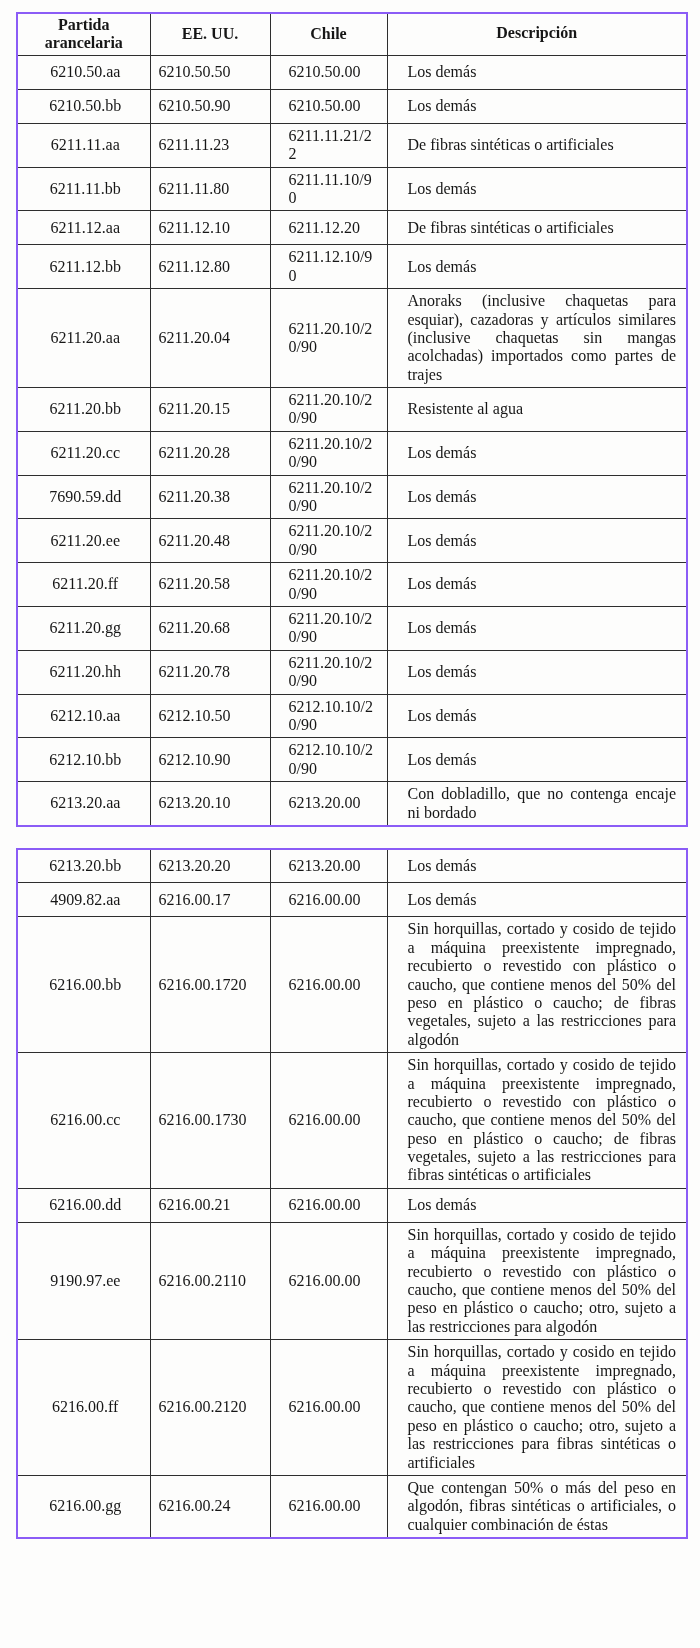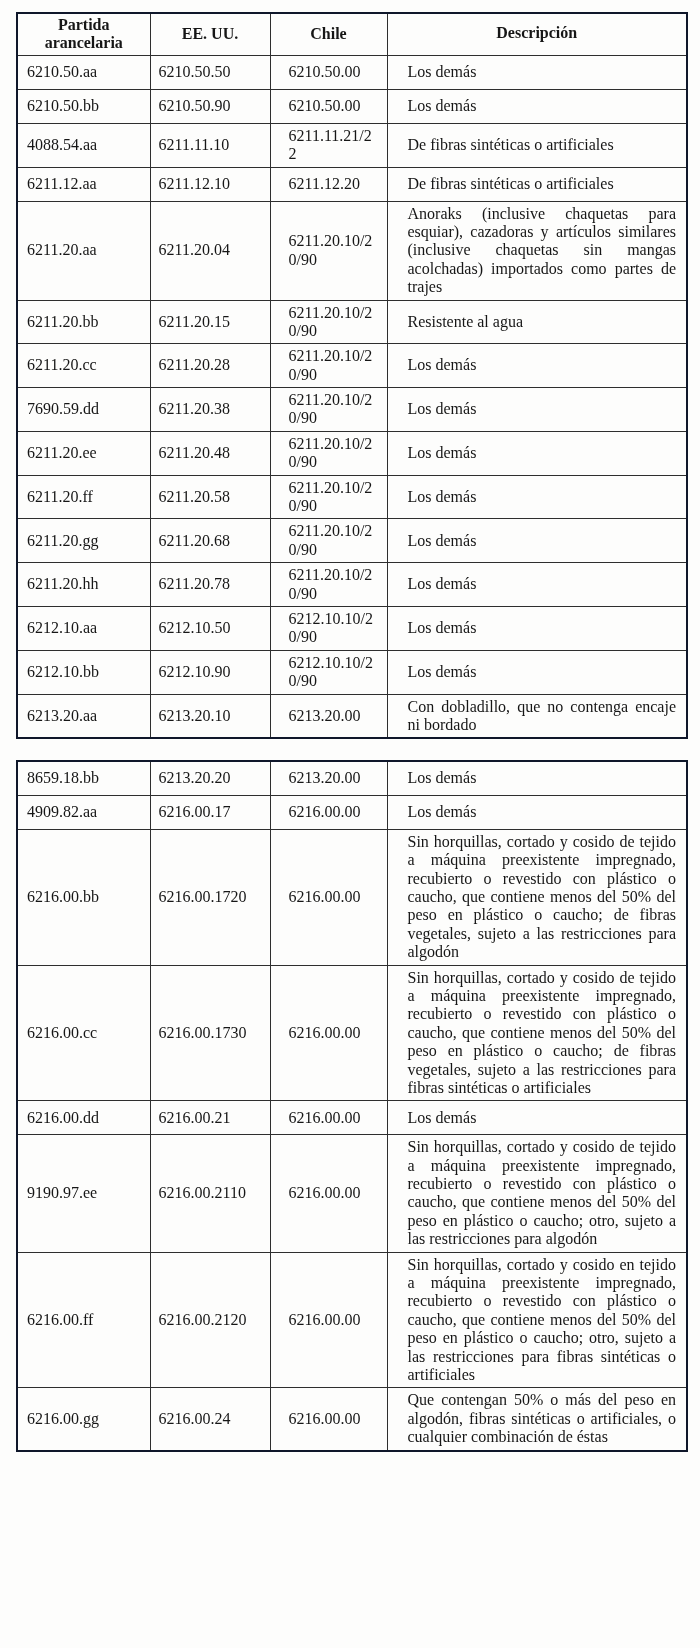--- a/index.html
+++ b/index.html
@@ -18,21 +18,21 @@
     color: #161616;
     overflow: hidden;
   }
   table.tariff {
     border-collapse: collapse;
     table-layout: fixed;
     width: 670px;
     font-size: 16px;
     line-height: 1.15;
     color: #161616;
-    border: 2px solid #0f172a;
+    border: 2px solid #8b5cf6;
   }
   table.tariff th, table.tariff td {
     border: 1px solid #2e2e2e;
     box-sizing: border-box;
     vertical-align: middle;
     overflow: hidden;
   }
   table.tariff th {
     font-weight: bold;
     text-align: center;
@@ -41,21 +41,21 @@
   }
   table.tariff th.th-desc {
     vertical-align: top;
     padding-top: 10px;
   }
   table.tariff td {
     height: 34px;
     padding-top: 3px;
     padding-bottom: 3px;
   }
-  td.col-partida { padding-left: 9px;  padding-right: 6px; text-align: left; }
+  td.col-partida { padding-left: 9px;  padding-right: 6px; text-align: center; }
   td.col-eeuu    { padding-left: 8px;  padding-right: 6px; text-align: left; margin-left: 24px; }
   td.col-chile   { padding-left: 18px;  padding-right: 8px; text-align: left;
                    word-break: break-all; }
   td.col-desc    { padding-left: 20px; padding-right: 10px;
                    text-align: justify; }
   .table-gap { height: 21px; }
 </style>
 </head>
 <body>
 
@@ -83,30 +83,42 @@
           <td class="col-chile">6210.50.00</td>
           <td class="col-desc">Los demás</td>
         </tr>
         <tr>
           <td class="col-partida">6210.50.bb</td>
           <td class="col-eeuu">6210.50.90</td>
           <td class="col-chile">6210.50.00</td>
           <td class="col-desc">Los demás</td>
         </tr>
         <tr>
-          <td class="col-partida">4088.54.aa</td>
-          <td class="col-eeuu">6211.11.10</td>
+          <td class="col-partida">6211.11.aa</td>
+          <td class="col-eeuu">6211.11.23</td>
           <td class="col-chile">6211.11.21/22</td>
           <td class="col-desc">De fibras sintéticas o artificiales</td>
+        </tr>
+        <tr>
+          <td class="col-partida">6211.11.bb</td>
+          <td class="col-eeuu">6211.11.80</td>
+          <td class="col-chile">6211.11.10/90</td>
+          <td class="col-desc">Los demás</td>
         </tr>
         <tr>
           <td class="col-partida">6211.12.aa</td>
           <td class="col-eeuu">6211.12.10</td>
           <td class="col-chile">6211.12.20</td>
           <td class="col-desc">De fibras sintéticas o artificiales</td>
+        </tr>
+        <tr>
+          <td class="col-partida">6211.12.bb</td>
+          <td class="col-eeuu">6211.12.80</td>
+          <td class="col-chile">6211.12.10/90</td>
+          <td class="col-desc">Los demás</td>
         </tr>
         <tr>
           <td class="col-partida">6211.20.aa</td>
           <td class="col-eeuu">6211.20.04</td>
           <td class="col-chile">6211.20.10/20/90</td>
           <td class="col-desc">Anoraks (inclusive chaquetas para esquiar), cazadoras y artículos similares (inclusive chaquetas sin mangas acolchadas) importados como partes de trajes</td>
         </tr>
         <tr>
           <td class="col-partida">6211.20.bb</td>
           <td class="col-eeuu">6211.20.15</td>
@@ -174,21 +186,21 @@
 
   <table class="tariff">
     <colgroup>
       <col style="width:133px">
       <col style="width:120px">
       <col style="width:117px">
       <col style="width:300px">
     </colgroup>
     <tbody>
         <tr>
-          <td class="col-partida">8659.18.bb</td>
+          <td class="col-partida">6213.20.bb</td>
           <td class="col-eeuu">6213.20.20</td>
           <td class="col-chile">6213.20.00</td>
           <td class="col-desc">Los demás</td>
         </tr>
         <tr>
           <td class="col-partida">4909.82.aa</td>
           <td class="col-eeuu">6216.00.17</td>
           <td class="col-chile">6216.00.00</td>
           <td class="col-desc">Los demás</td>
         </tr>

